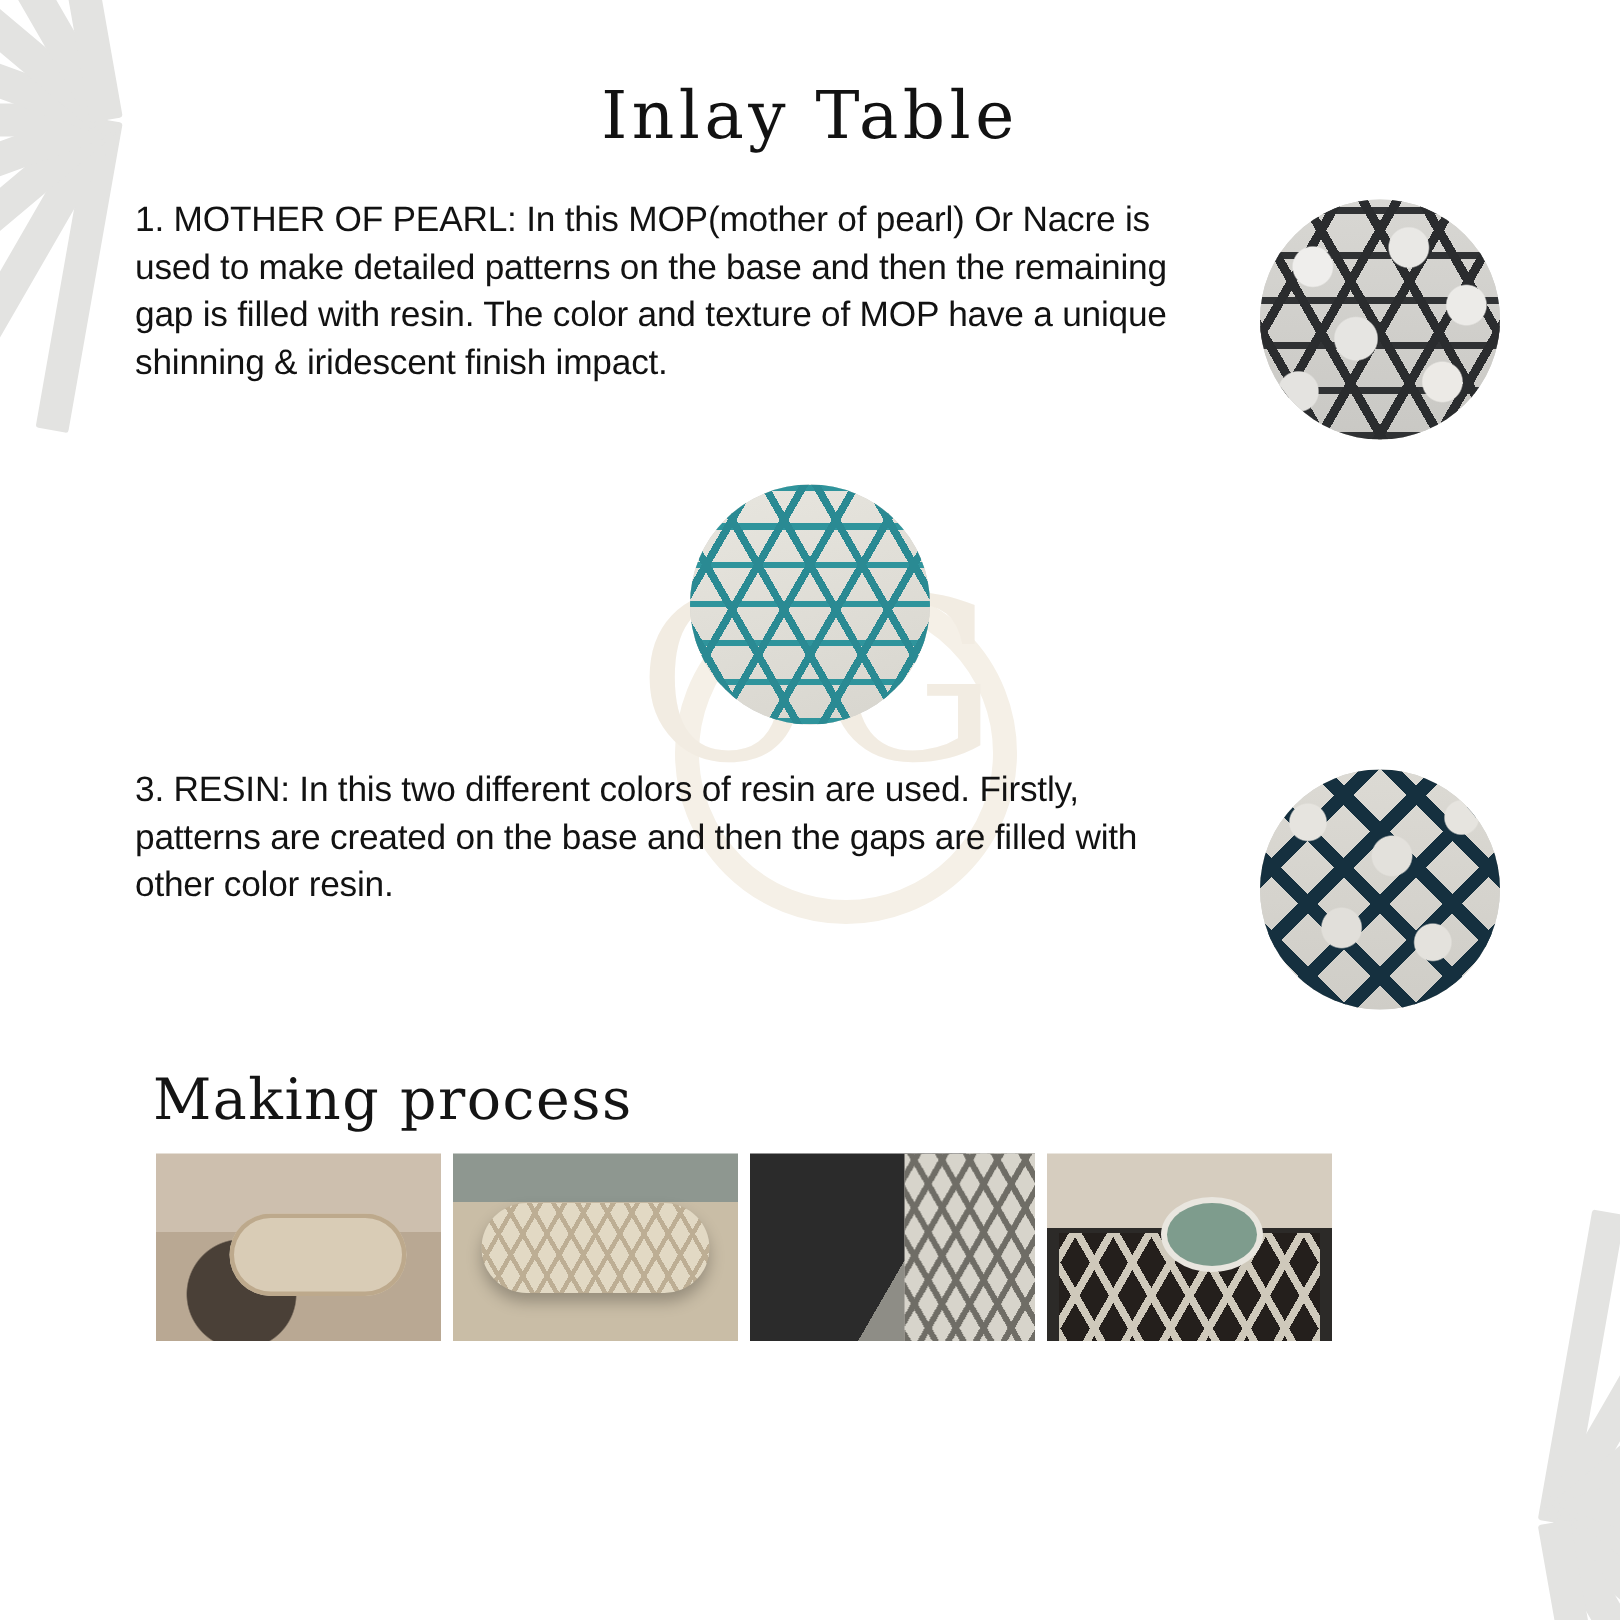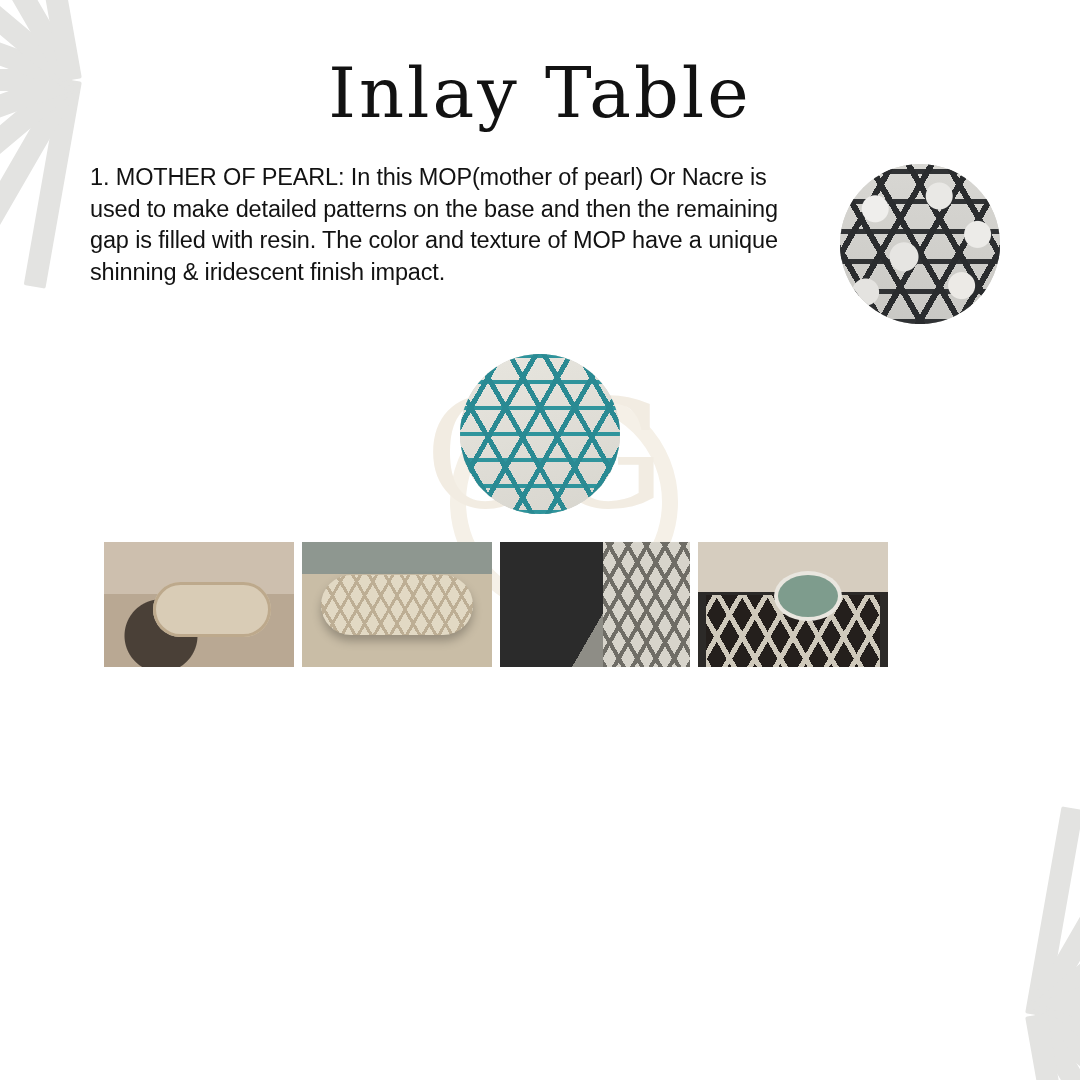--- a/index.html
+++ b/index.html
@@ -69,21 +69,21 @@
     width: 1080px;
     height: 1080px;
     box-sizing: border-box;
     padding: 0 40px;
   }
 
   
   .title {
     text-align: center;
     font-family: "DejaVu Serif", serif;
-    font-size: 70px;
+    font-size: 44px;
     letter-spacing: 3px;
     font-weight: 400;
     margin: 52px 0 6px 0;
     color: #121212;
   }
 
   
   .intro {
     text-align: center;
     font-size: 25.5px;
@@ -304,23 +304,36 @@
     </div>
 
     <div class="mat-row">
       <div class="swatch-wrap">
         <div class="swatch">
           <div class="tex tex-bone"></div>
         </div>
       </div>
     </div>
 
+    <div class="mat-row">
+      <div class="mat-text">
+        <span>3.</span>
+        <span>RESIN:</span>
+        <span>In this two different colors of resin are used. Firstly, patterns are created on the base and then the gaps are filled with other color resin.</span>
+      </div>
+      <div class="swatch-wrap">
+        <div class="swatch">
+          <div class="tex tex-resin"></div>
+        </div>
+      </div>
+    </div>
 
   </div>
 
+  <h2 class="process-title">Making process</h2>
 
   <div class="process-strip">
     <div class="proc-img p1"></div>
     <div class="proc-img p2"></div>
     <div class="proc-img p3"></div>
     <div class="proc-img p4">
         <div class="disc"></div>
       </div>
   </div>
 

